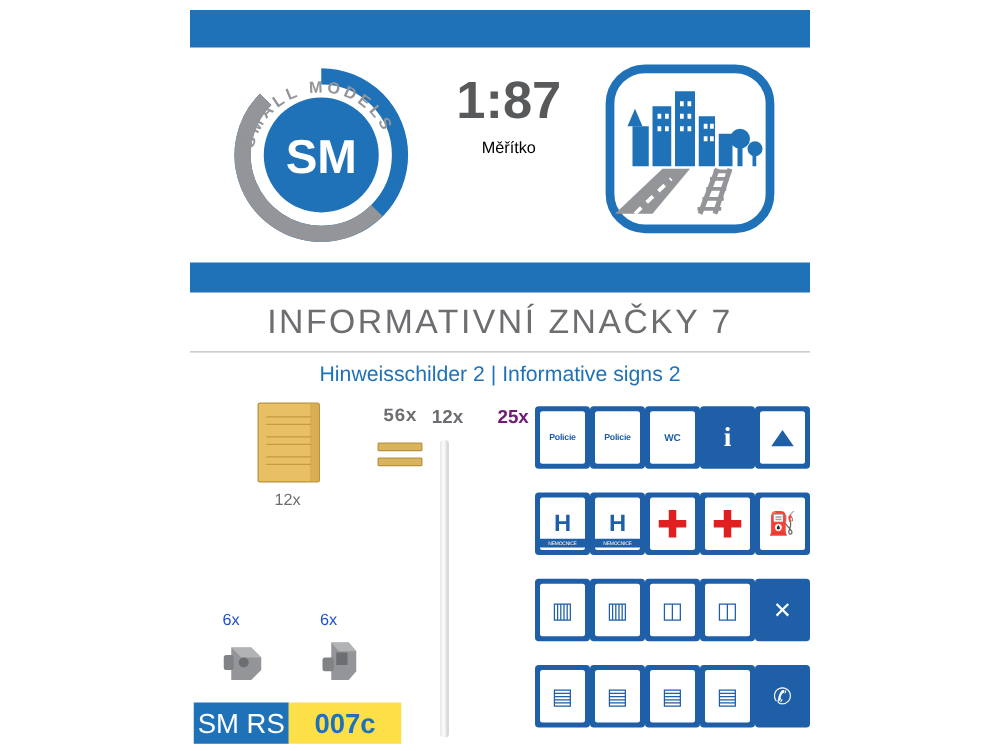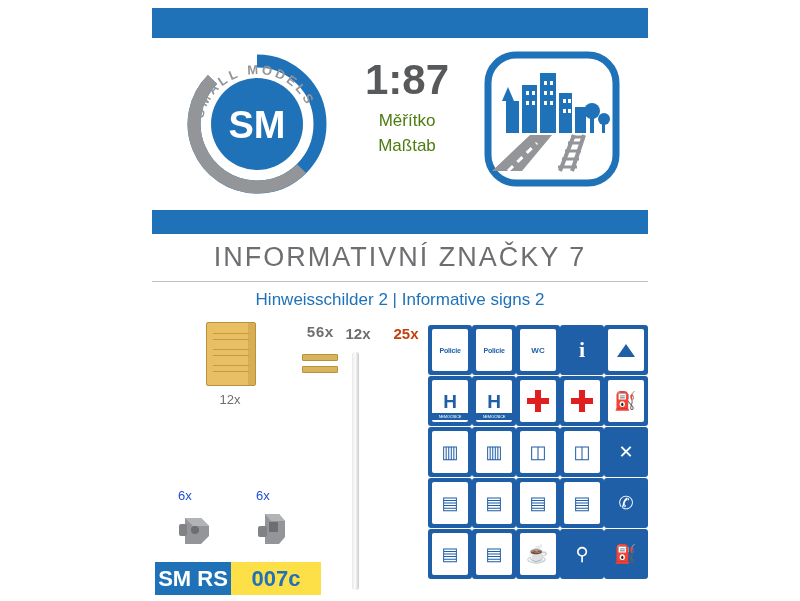--- a/index.html
+++ b/index.html
@@ -17,21 +17,21 @@
   
   .header{position:absolute;left:152px;top:44px;width:496px;height:160px;}
 
   
   .logo{position:absolute;left:30px;top:5px;width:150px;height:150px;}
 
   
   .acc{position:absolute;left:185px;top:12px;width:140px;text-align:center;}
   .acc .t1{font-size:25px;font-weight:bold;color:#58595b;line-height:1.1;}
   .acc .t2{font-size:42px;font-weight:bold;color:#58595b;line-height:1.1;margin-top:1px;}
-  .acc .t3{font-size:17px;color:#4d7c0f;line-height:1.45;margin-top:6px;}
+  .acc .t3{font-size:13px;color:#000000;line-height:1.45;margin-top:6px;}
 
   
   .city{position:absolute;left:330px;top:5px;width:140px;height:140px;}
   .city svg{display:block;}
 
   
   .title-main{position:absolute;left:0;top:242px;width:800px;text-align:center;
      font-size:27px;letter-spacing:2px;color:#6d6e71;}
   .rule{position:absolute;left:152px;top:281px;width:496px;height:1px;background:#bcbec0;}
   .title-sub{position:absolute;left:0;top:290px;width:800px;text-align:center;
@@ -48,36 +48,36 @@
   .barcount{position:absolute;left:290px;top:325px;width:60px;text-align:center;
      font-size:15px;font-weight:bold;color:#6d6e71;font-family:Liberation Mono, monospace;}
   .bars{position:absolute;left:302px;top:354px;width:36px;}
   .bars div{height:5px;background:#d9b45e;border:1px solid #b8913c;margin-bottom:5px;border-radius:1px;}
 
   .polecount{position:absolute;left:338px;top:325px;width:40px;text-align:center;
      font-size:15px;font-weight:bold;color:#6d6e71;}
   .pole{position:absolute;left:352px;top:352px;width:7px;height:238px;
      background:linear-gradient(to right,#e6e7e8,#fdfdfd 45%,#c9cacc);border-radius:3px;}
 
-  .signcount{position:absolute;left:386px;top:325px;width:40px;text-align:center;
-     font-size:15px;font-weight:bold;color:#c2410c;}
+  .signcount{position:absolute;left:398px;top:325px;width:40px;text-align:left;
+     font-size:15px;font-weight:bold;color:#701a75;}
 
   .clip{position:absolute;width:44px;height:44px;}
   .clip-label{position:absolute;font-size:13px;color:#1d4ed8;text-align:left;width:40px;}
 
   
   .code{position:absolute;left:155px;top:562px;width:166px;height:33px;display:flex;}
-  .code .c1{flex:0 0 76px;background:#1f72b8;color:#ffffff;font-size:22px;font-weight:bold;
+  .code .c1{flex:0 0 76px;background:#1f72b8;color:#ffffff;font-size:22px;font-weight:normal;
      display:flex;align-items:center;justify-content:center;}
   .code .c2{flex:1;background:#fde047;color:#1f72b8;font-size:22px;font-weight:bold;
      display:flex;align-items:center;justify-content:center;}
 
   
   .grid{position:absolute;left:428px;top:325px;width:226px;}
-  .row{display:flex;gap:0;margin-bottom:1px;}
+  .row{display:flex;gap:0;margin-bottom:19px;}
   .sign{width:44px;height:50px;background:#1f5fa8;border-radius:3px;position:relative;
      display:flex;align-items:center;justify-content:center;overflow:hidden;}
   .sign .plate{width:36px;height:42px;background:#ffffff;border-radius:2px;position:relative;
      display:flex;align-items:center;justify-content:center;overflow:hidden;}
   .sign .txt{font-size:7px;color:#1f5fa8;font-weight:bold;letter-spacing:-0.2px;}
   .sign .txt-wc{font-size:8px;color:#1f5fa8;font-weight:bold;}
   .sign .hos{font-size:19px;color:#1f5fa8;font-weight:bold;line-height:1;}
   .sign .hoslbl{position:absolute;bottom:2px;left:0;right:0;text-align:center;font-size:4px;
      color:#ffffff;background:#1f5fa8;padding:1px 0;letter-spacing:-0.2px;}
   .sign .iwhite{color:#ffffff;font-size:22px;font-weight:bold;font-family:"Liberation Serif",serif;}
@@ -114,21 +114,20 @@
         <text font-size="13" font-weight="bold" fill="#939598" letter-spacing="3" font-family="Liberation Sans, sans-serif">
           <textPath href="#arc1" startOffset="6%">SMALL MODELS</textPath>
         </text>
       </svg>
     </div>
 
     <div class="acc">
       <div class="t2">1:87</div>
       <div class="t3">
         <div>Měřítko</div>
-        <div>Maßtab</div>
       </div>
     </div>
 
     <div class="city">
       <svg width="140" height="140" viewBox="0 0 140 140">
         <path d="M6 34 a28 28 0 0 1 28 -28 h72 a28 28 0 0 1 28 28 v72 a28 28 0 0 1 -28 28 h-72 a28 28 0 0 1 -28 -28 z" fill="none" stroke="#1f72b8" stroke-width="7"></path>
         <g fill="#1f72b8">
           <rect x="24" y="52" width="13" height="32"></rect>
           <rect x="40" y="36" width="15" height="48"></rect>
           <rect x="58" y="24" width="16" height="60"></rect>

